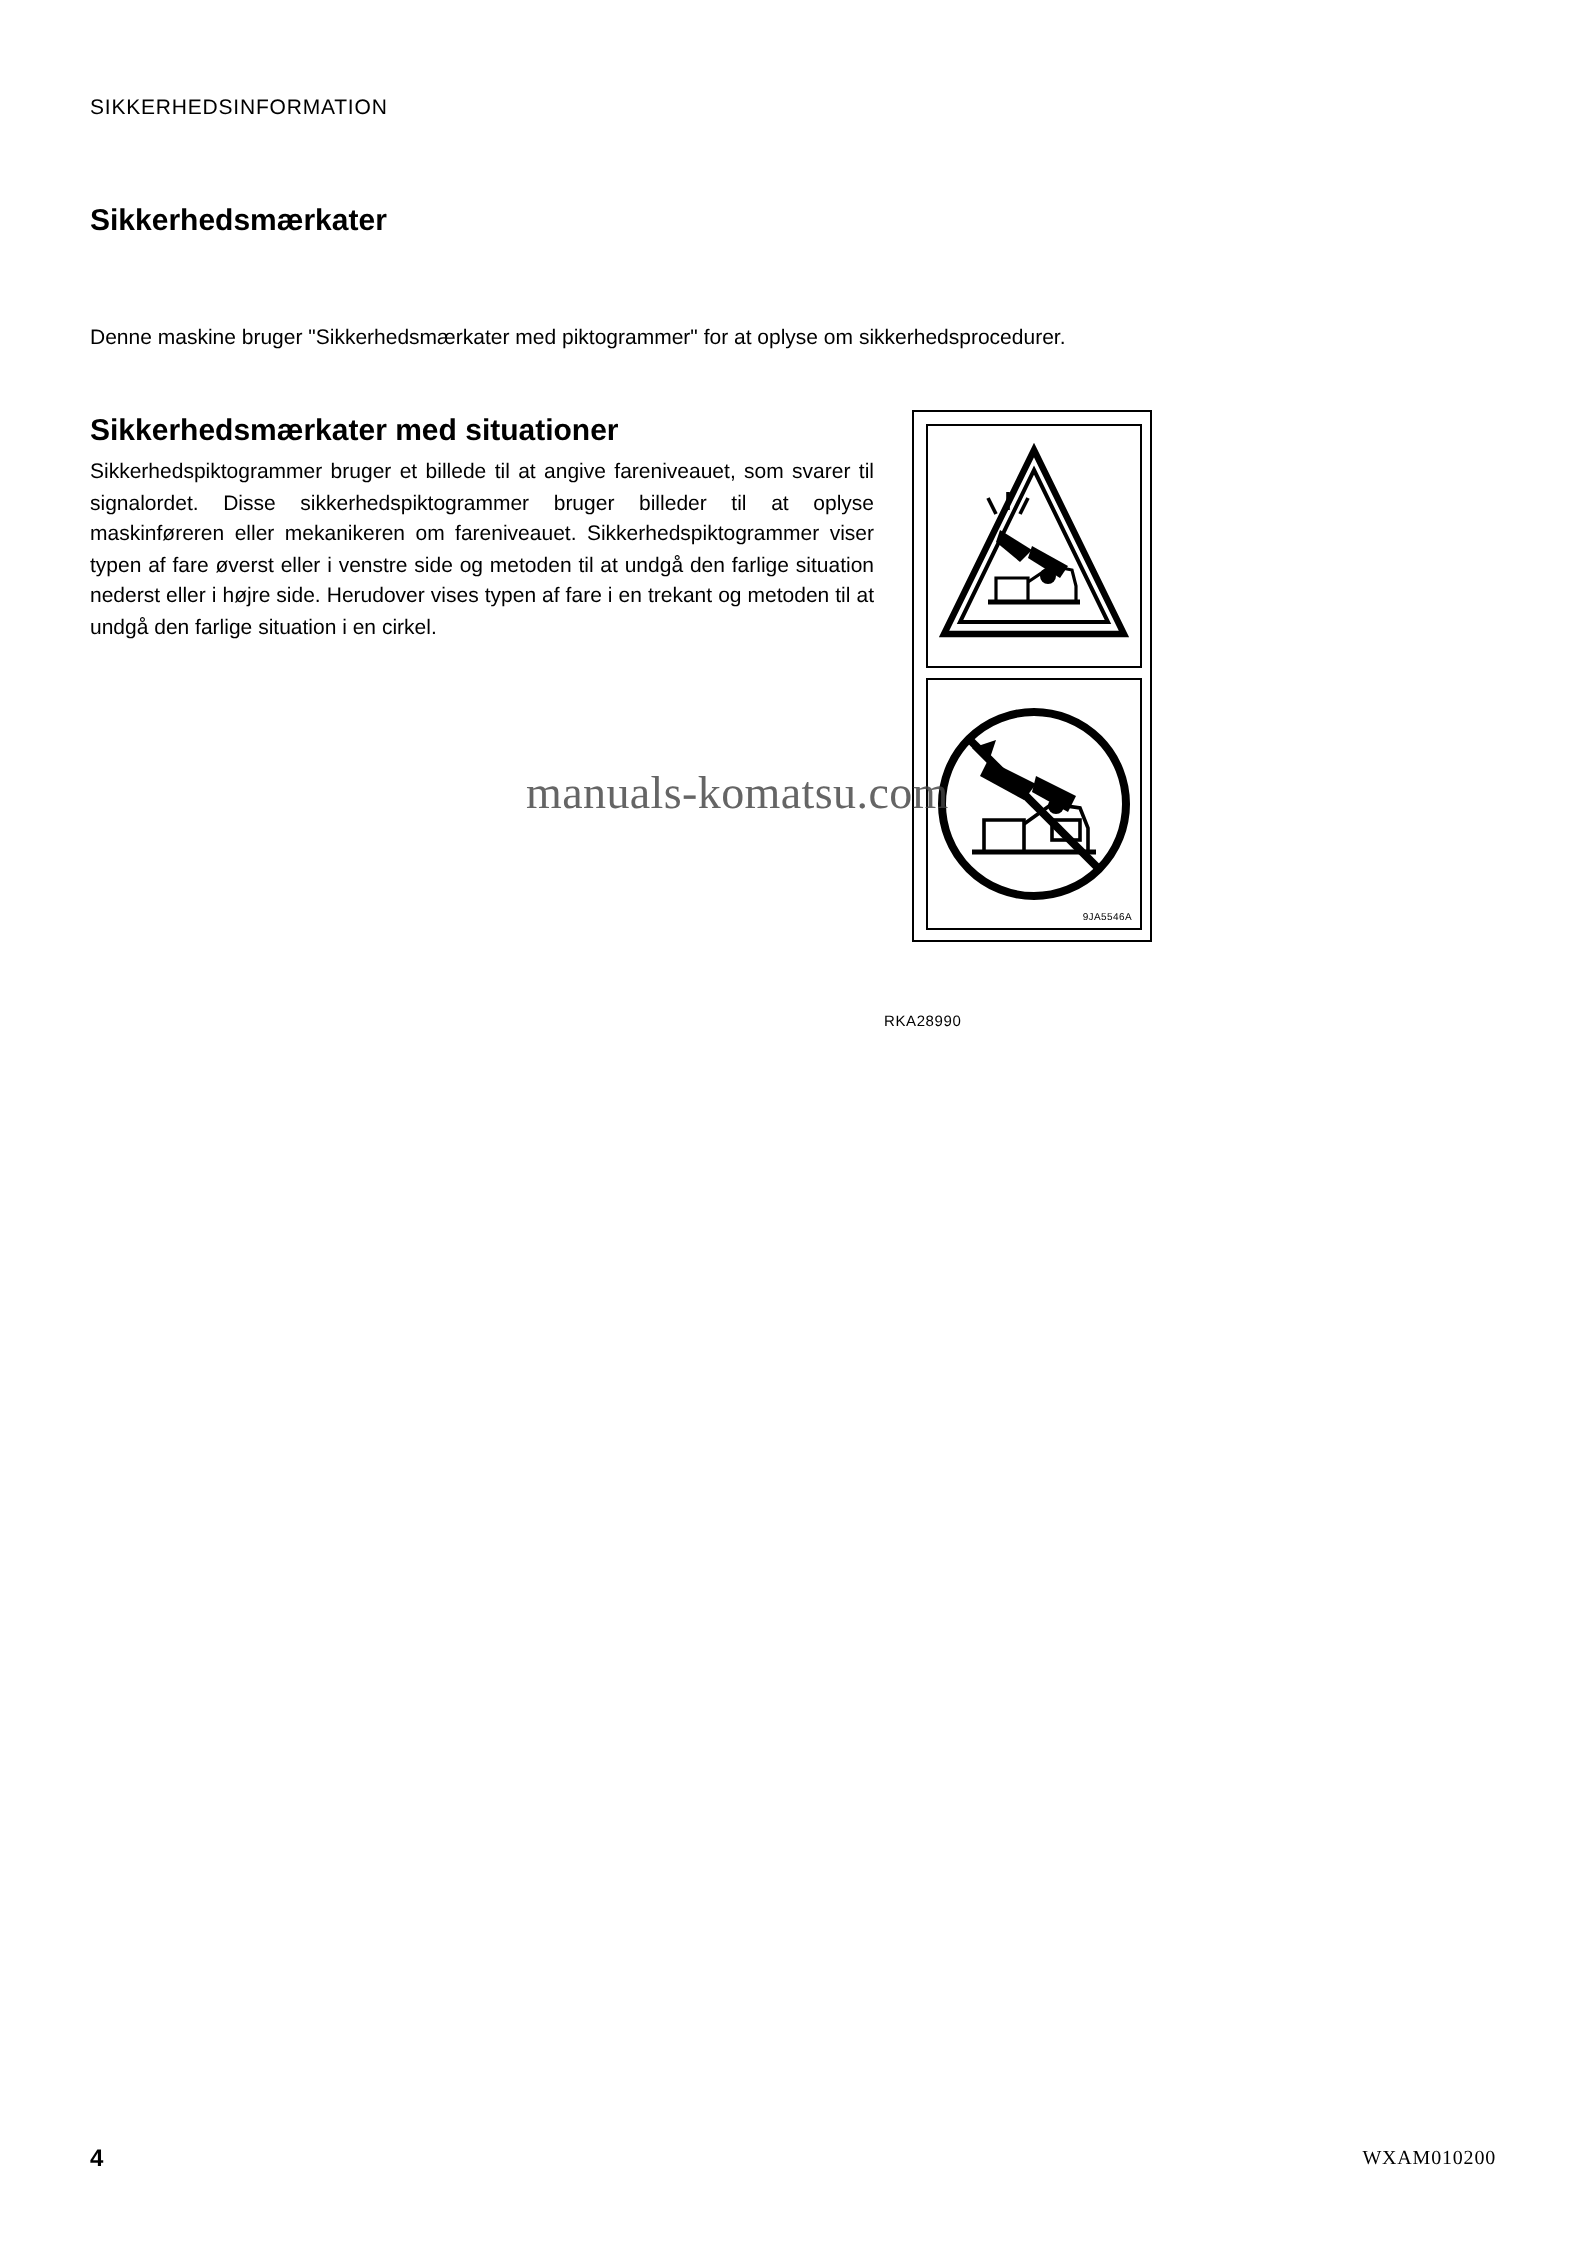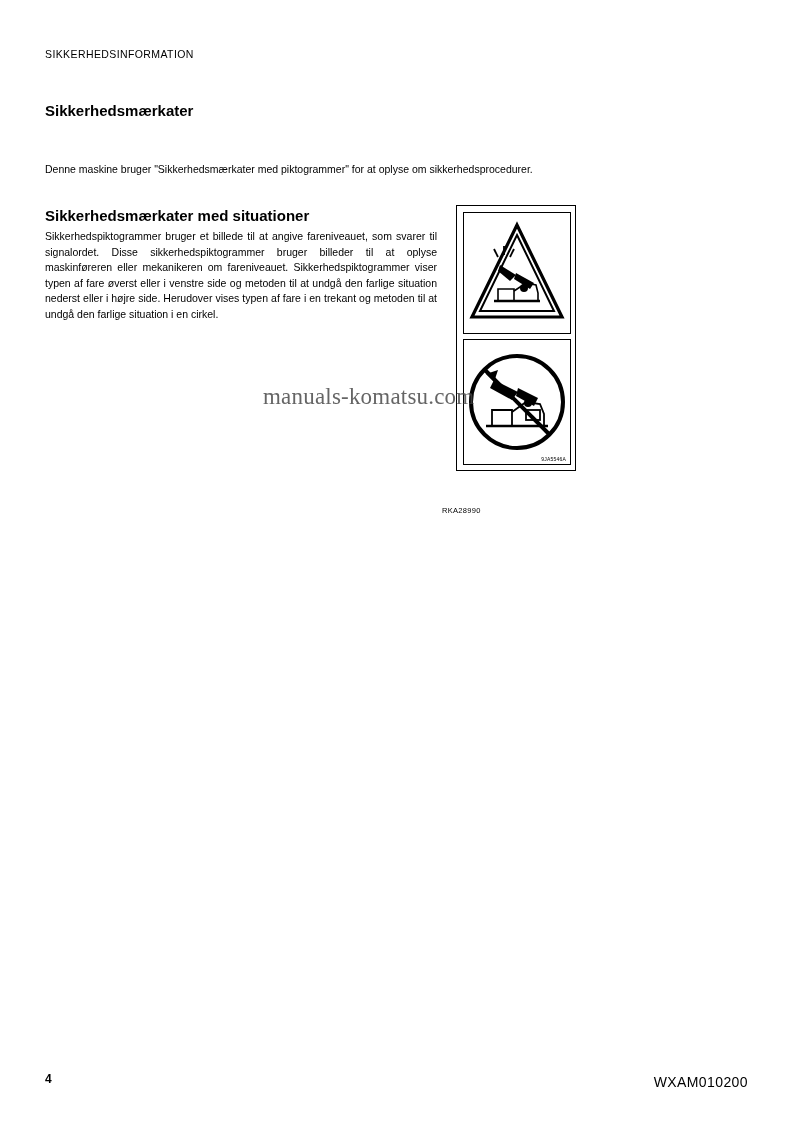--- a/index.html
+++ b/index.html
@@ -128,22 +128,23 @@
     position: absolute;
     left: 45px;
     top: 1072px;
     font-size: 12px;
     font-weight: bold;
   }
   .footer-code {
     position: absolute;
     right: 45px;
     top: 1074px;
-    font-size: 14px;
+    font-size: 10px;
     letter-spacing: 0.4px;
+    font-family: Liberation Serif, serif;
   }
   svg { display: block; }
 </style>
 </head>
 <body>
 
 <div class="page">
 
   <div class="header">SIKKERHEDSINFORMATION</div>
 

